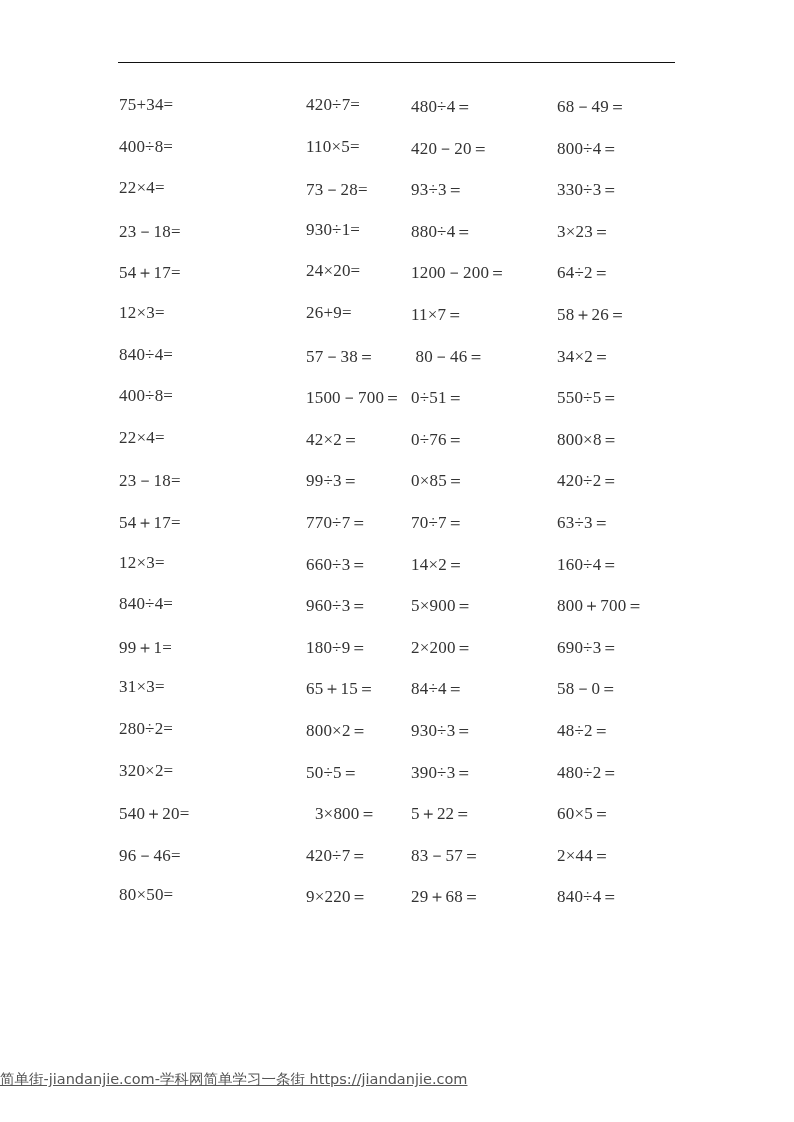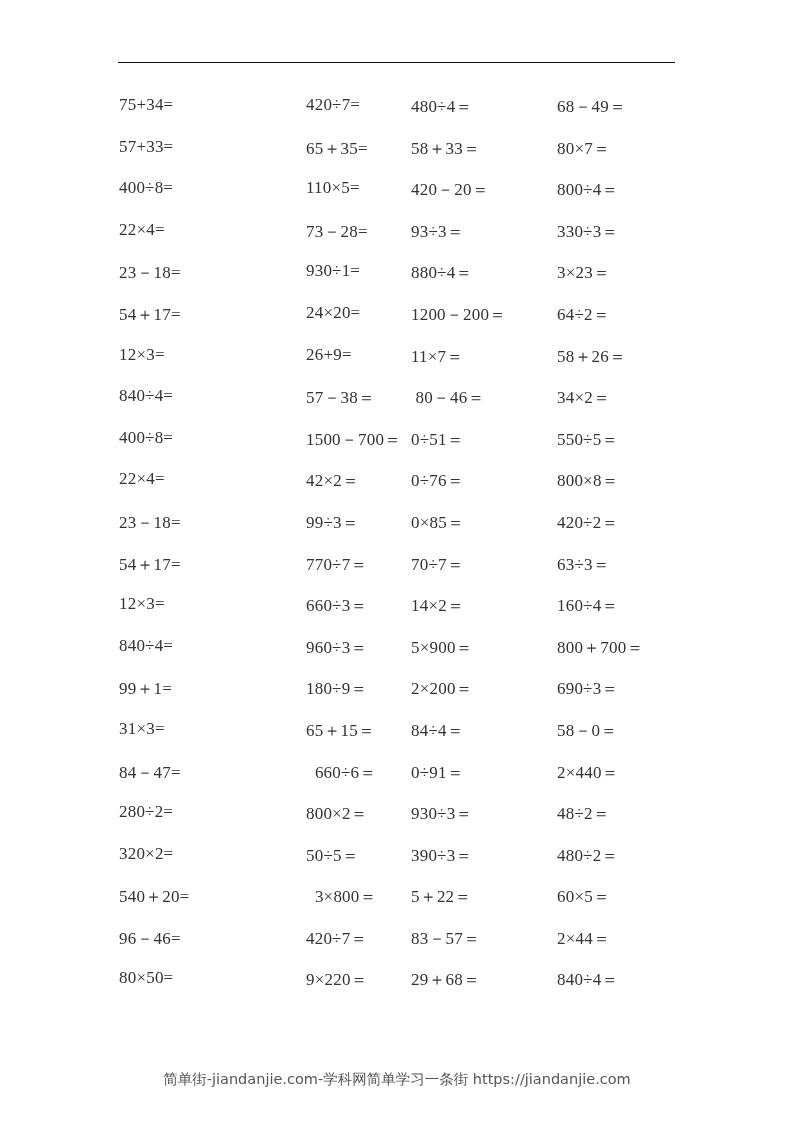--- a/index.html
+++ b/index.html
@@ -5,39 +5,33 @@
     html, body { margin: 0; padding: 0; background: #ffffff; }
     body { width: 794px; height: 1122px; position: relative; overflow: hidden; }
     .rule { position: absolute; left: 118px; top: 62px; width: 557px; height: 0; border-top: 1.3px solid #111; }
     .grid { position: absolute; left: 119px; top: 95px; width: 580px; }
     .row { position: relative; height: 41.6px; }
     .cell { position: absolute; top: 0; font-family: "Liberation Serif", "DejaVu Serif", serif; font-size: 17px; color: #333; white-space: pre; letter-spacing: 0.2px; }
     .c0 { left: 0; }
     .c1 { left: 147px; margin-left: 40px; }
     .c2 { left: 292px; }
     .c3 { left: 438px; }
-    .footer { position: absolute; top: 1070px; left: 0; width: 794px; text-align: center; font-family: "DejaVu Sans", "Liberation Sans", sans-serif; font-size: 14.5px; color: #555; }
+    .footer { position: absolute; top: 1070px; left: 0; width: 794px; text-align: left; font-family: "DejaVu Sans", "Liberation Sans", sans-serif; font-size: 14.5px; color: #555; text-decoration: underline; }
   </style>
 </head>
 <body>
 
 <div class="rule"></div>
 
 <div class="grid" id="grid">
     <div class="row">
       <span class="cell c0">75+34=</span>
       <span class="cell c1">420÷7=</span>
       <span class="cell c2">480÷4＝</span>
       <span class="cell c3">68－49＝</span>
-    </div>
-    <div class="row">
-      <span class="cell c0">57+33=</span>
-      <span class="cell c1">65＋35=</span>
-      <span class="cell c2">58＋33＝</span>
-      <span class="cell c3">80×7＝</span>
     </div>
     <div class="row">
       <span class="cell c0">400÷8=</span>
       <span class="cell c1">110×5=</span>
       <span class="cell c2">420－20＝</span>
       <span class="cell c3">800÷4＝</span>
     </div>
     <div class="row">
       <span class="cell c0">22×4=</span>
       <span class="cell c1">73－28=</span>
@@ -110,26 +104,20 @@
       <span class="cell c2">2×200＝</span>
       <span class="cell c3">690÷3＝</span>
     </div>
     <div class="row">
       <span class="cell c0">31×3=</span>
       <span class="cell c1">65＋15＝</span>
       <span class="cell c2">84÷4＝</span>
       <span class="cell c3">58－0＝</span>
     </div>
     <div class="row">
-      <span class="cell c0">84－47=</span>
-      <span class="cell c1">  660÷6＝</span>
-      <span class="cell c2">0÷91＝</span>
-      <span class="cell c3">2×440＝</span>
-    </div>
-    <div class="row">
       <span class="cell c0">280÷2=</span>
       <span class="cell c1">800×2＝</span>
       <span class="cell c2">930÷3＝</span>
       <span class="cell c3">48÷2＝</span>
     </div>
     <div class="row">
       <span class="cell c0">320×2=</span>
       <span class="cell c1">50÷5＝</span>
       <span class="cell c2">390÷3＝</span>
       <span class="cell c3">480÷2＝</span>

